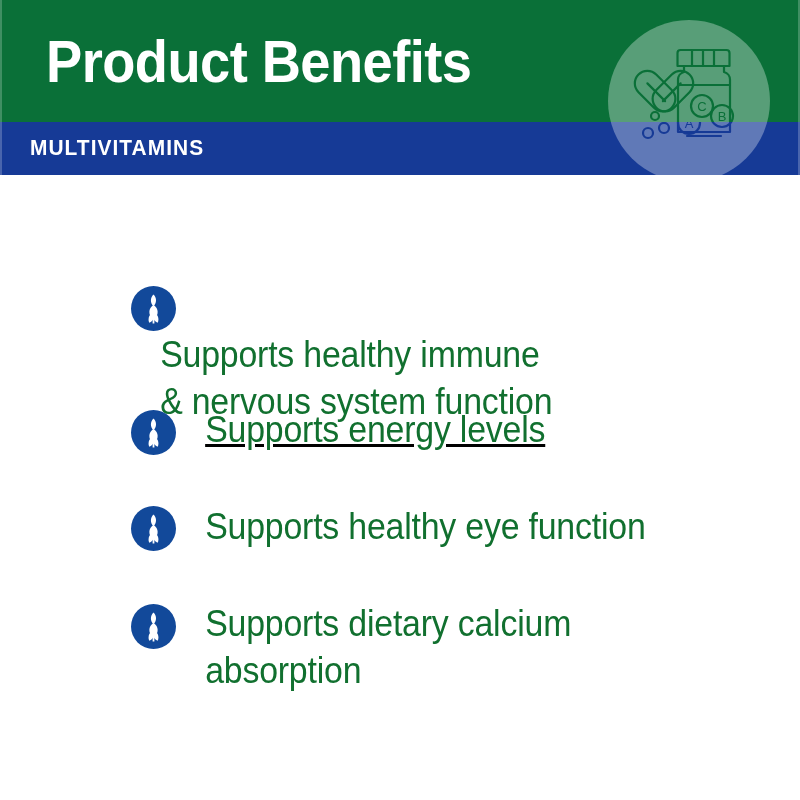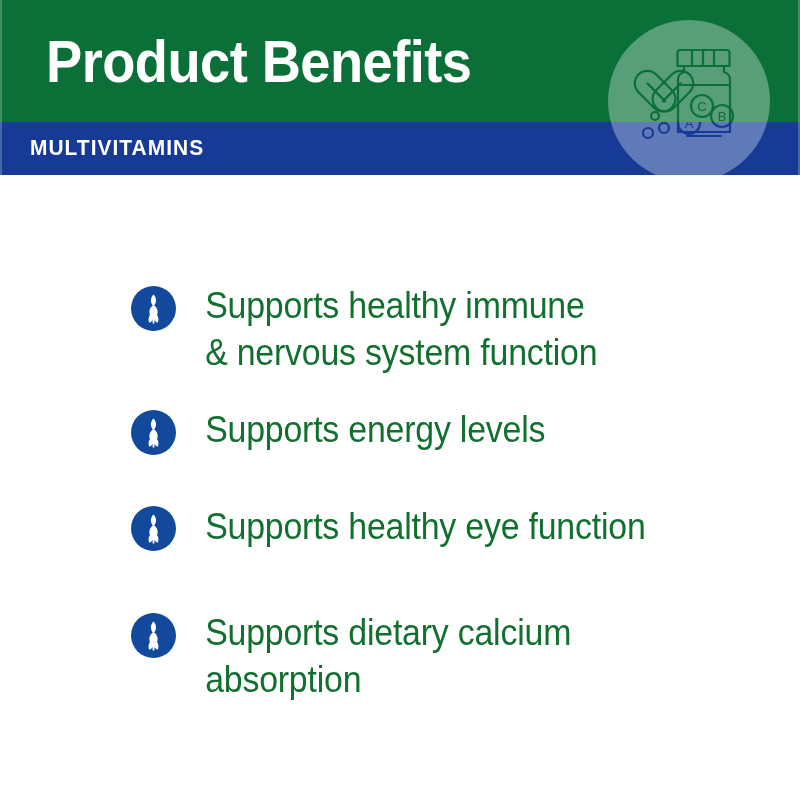--- a/index.html
+++ b/index.html
@@ -126,24 +126,24 @@
     left: 0;
     top: 266px;
     width: 800px;
   }
   .benefit-row {
     position: absolute;
     left: 131px;
     display: flex;
     align-items: flex-start;
   }
-  .benefit-row.r0 { top: 16px; }
-  .benefit-row.r1 { top: 140px; }
+  .benefit-row.r0 { top: 16px; flex-direction: column; }
+  .benefit-row.r1 { top: 140px; text-decoration: underline; }
   .benefit-row.r2 { top: 236px; align-items: center; }
-  .benefit-row.r3 { top: 343px; }
+  .benefit-row.r3 { top: 334px; }
 
   .bullet-icon {
     flex: 0 0 auto;
     width: 45px;
     height: 45px;
     margin-top: 4px;
   }
   .bullet-icon svg {
     display: block;
     width: 45px;

